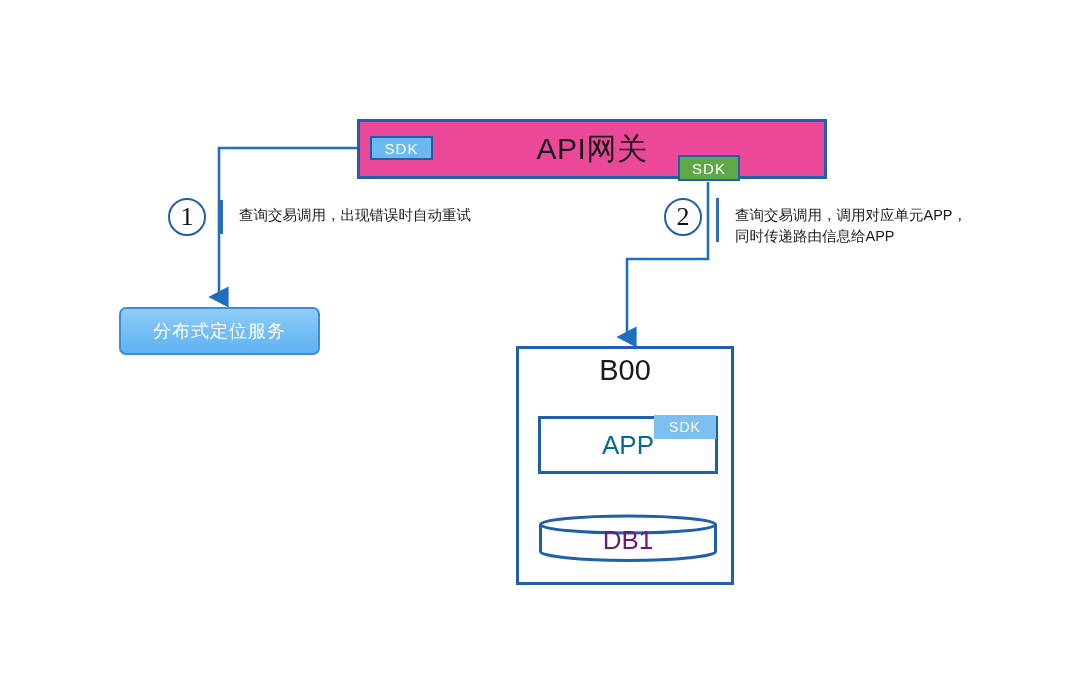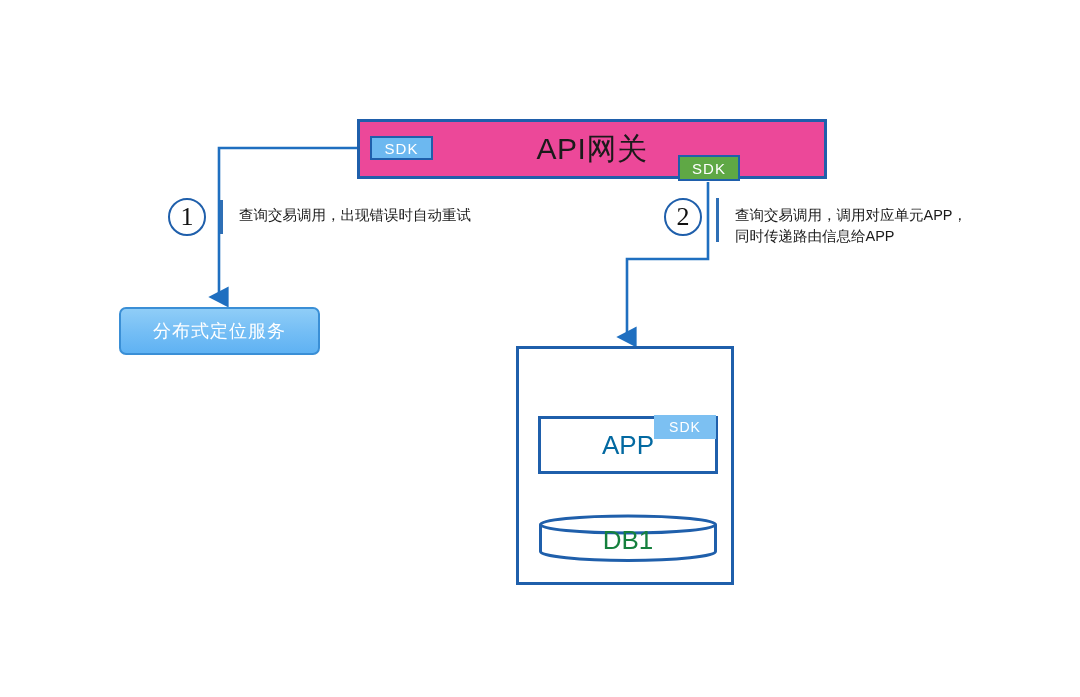--- a/index.html
+++ b/index.html
@@ -195,21 +195,21 @@
     width: 180px;
     height: 48px;
   }
   #db-label {
     position: absolute;
     left: 538px;
     top: 525px;
     width: 180px;
     text-align: center;
     font-size: 26px;
-    color: #15803d;
+    color: #701a75;
   }
 </style>
 </head>
 <body>
 
 <div id="canvas">
 
   <svg class="layer" viewBox="0 0 1080 697">
     <defs>
       <marker id="arrow-blue" markerWidth="9" markerHeight="9" refX="4.5" refY="4.5" orient="auto" markerUnits="strokeWidth">
@@ -241,20 +241,21 @@
   <div class="step" id="step-2">
     <div class="step-circle">2</div>
     <div class="step-rule"></div>
     <div class="step-text">查询交易调用，调用对应单元APP，
 同时传递路由信息给APP</div>
   </div>
 
   <div class="node" id="locator-service">分布式定位服务</div>
 
   <div class="node" id="unit-box"></div>
+  <div id="unit-title">B00</div>
 
   <div class="node" id="app-box">
     <div id="app-title">APP</div>
   </div>
   <div class="sdk-badge" id="sdk-app">SDK</div>
 
   <svg class="node" id="db-cylinder" viewBox="0 0 180 48" preserveAspectRatio="none">
     <path d="M 2.5,10.5 L 2.5,37.5 A 87.5,9 0 0 0 177.5,37.5 L 177.5,10.5" fill="#ffffff" stroke="#1f5fab" stroke-width="3"></path>
     <ellipse cx="90" cy="10.5" rx="87.5" ry="8.5" fill="#ffffff" stroke="#1f5fab" stroke-width="3"></ellipse>
   </svg>

